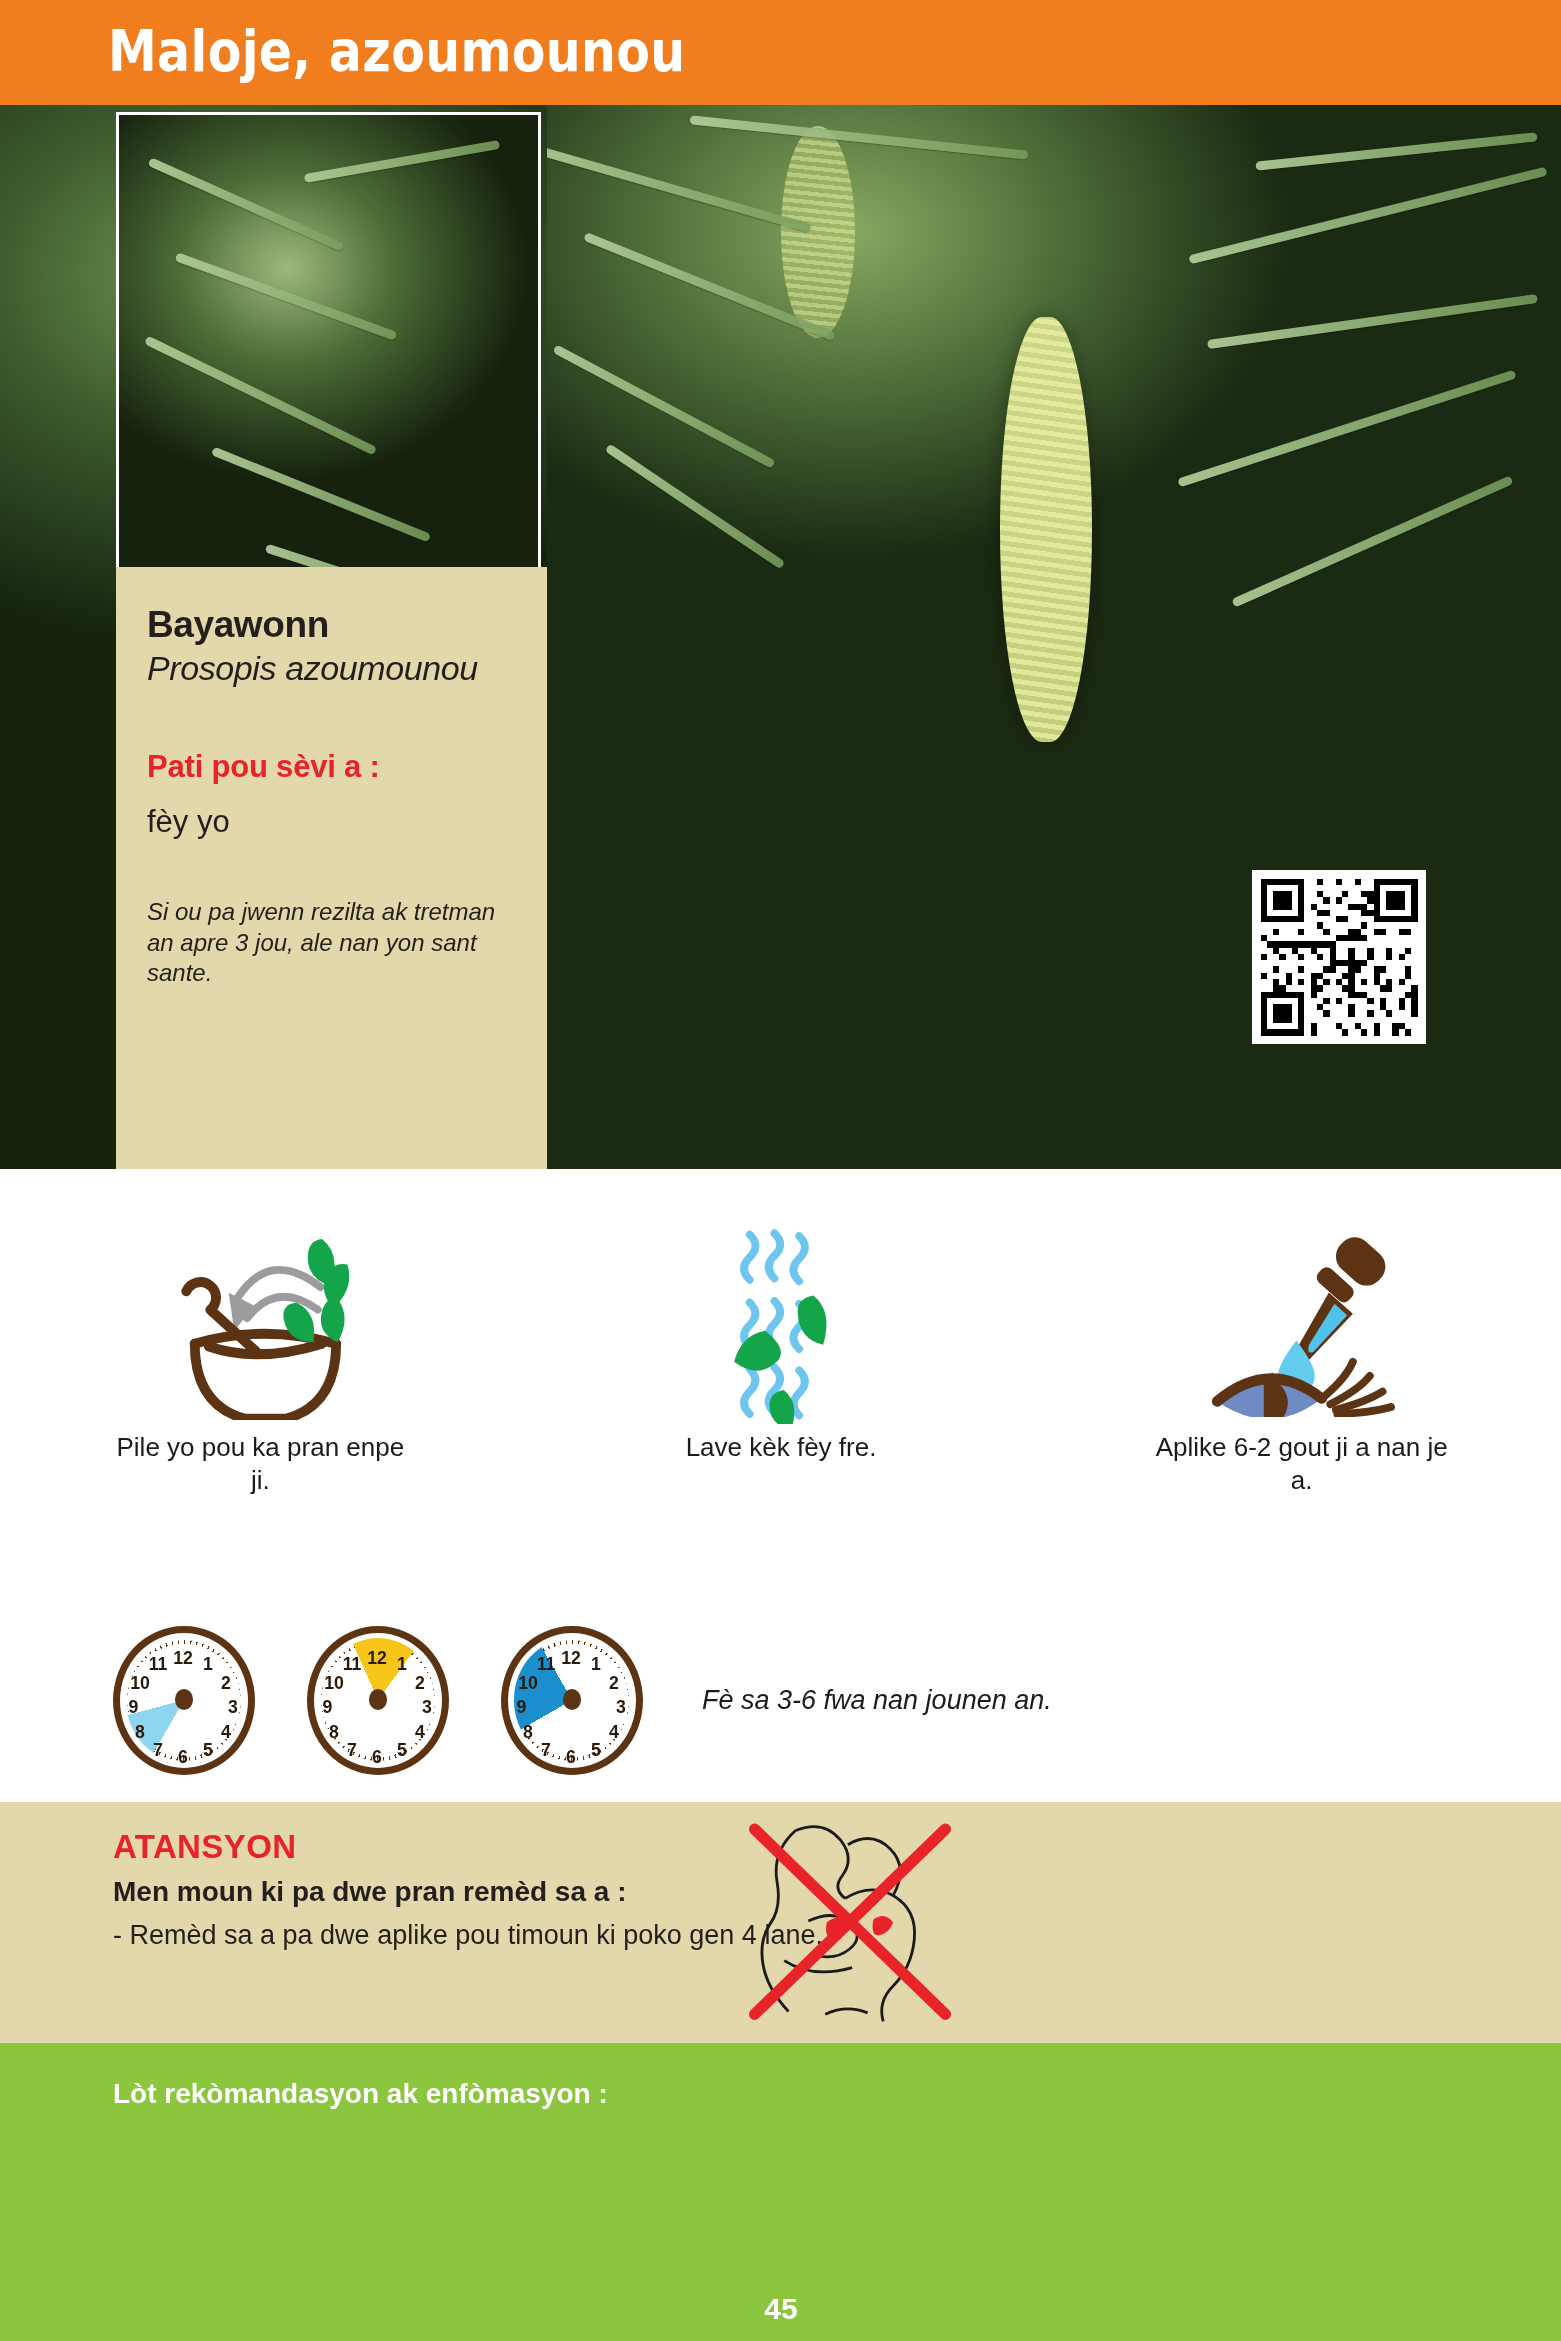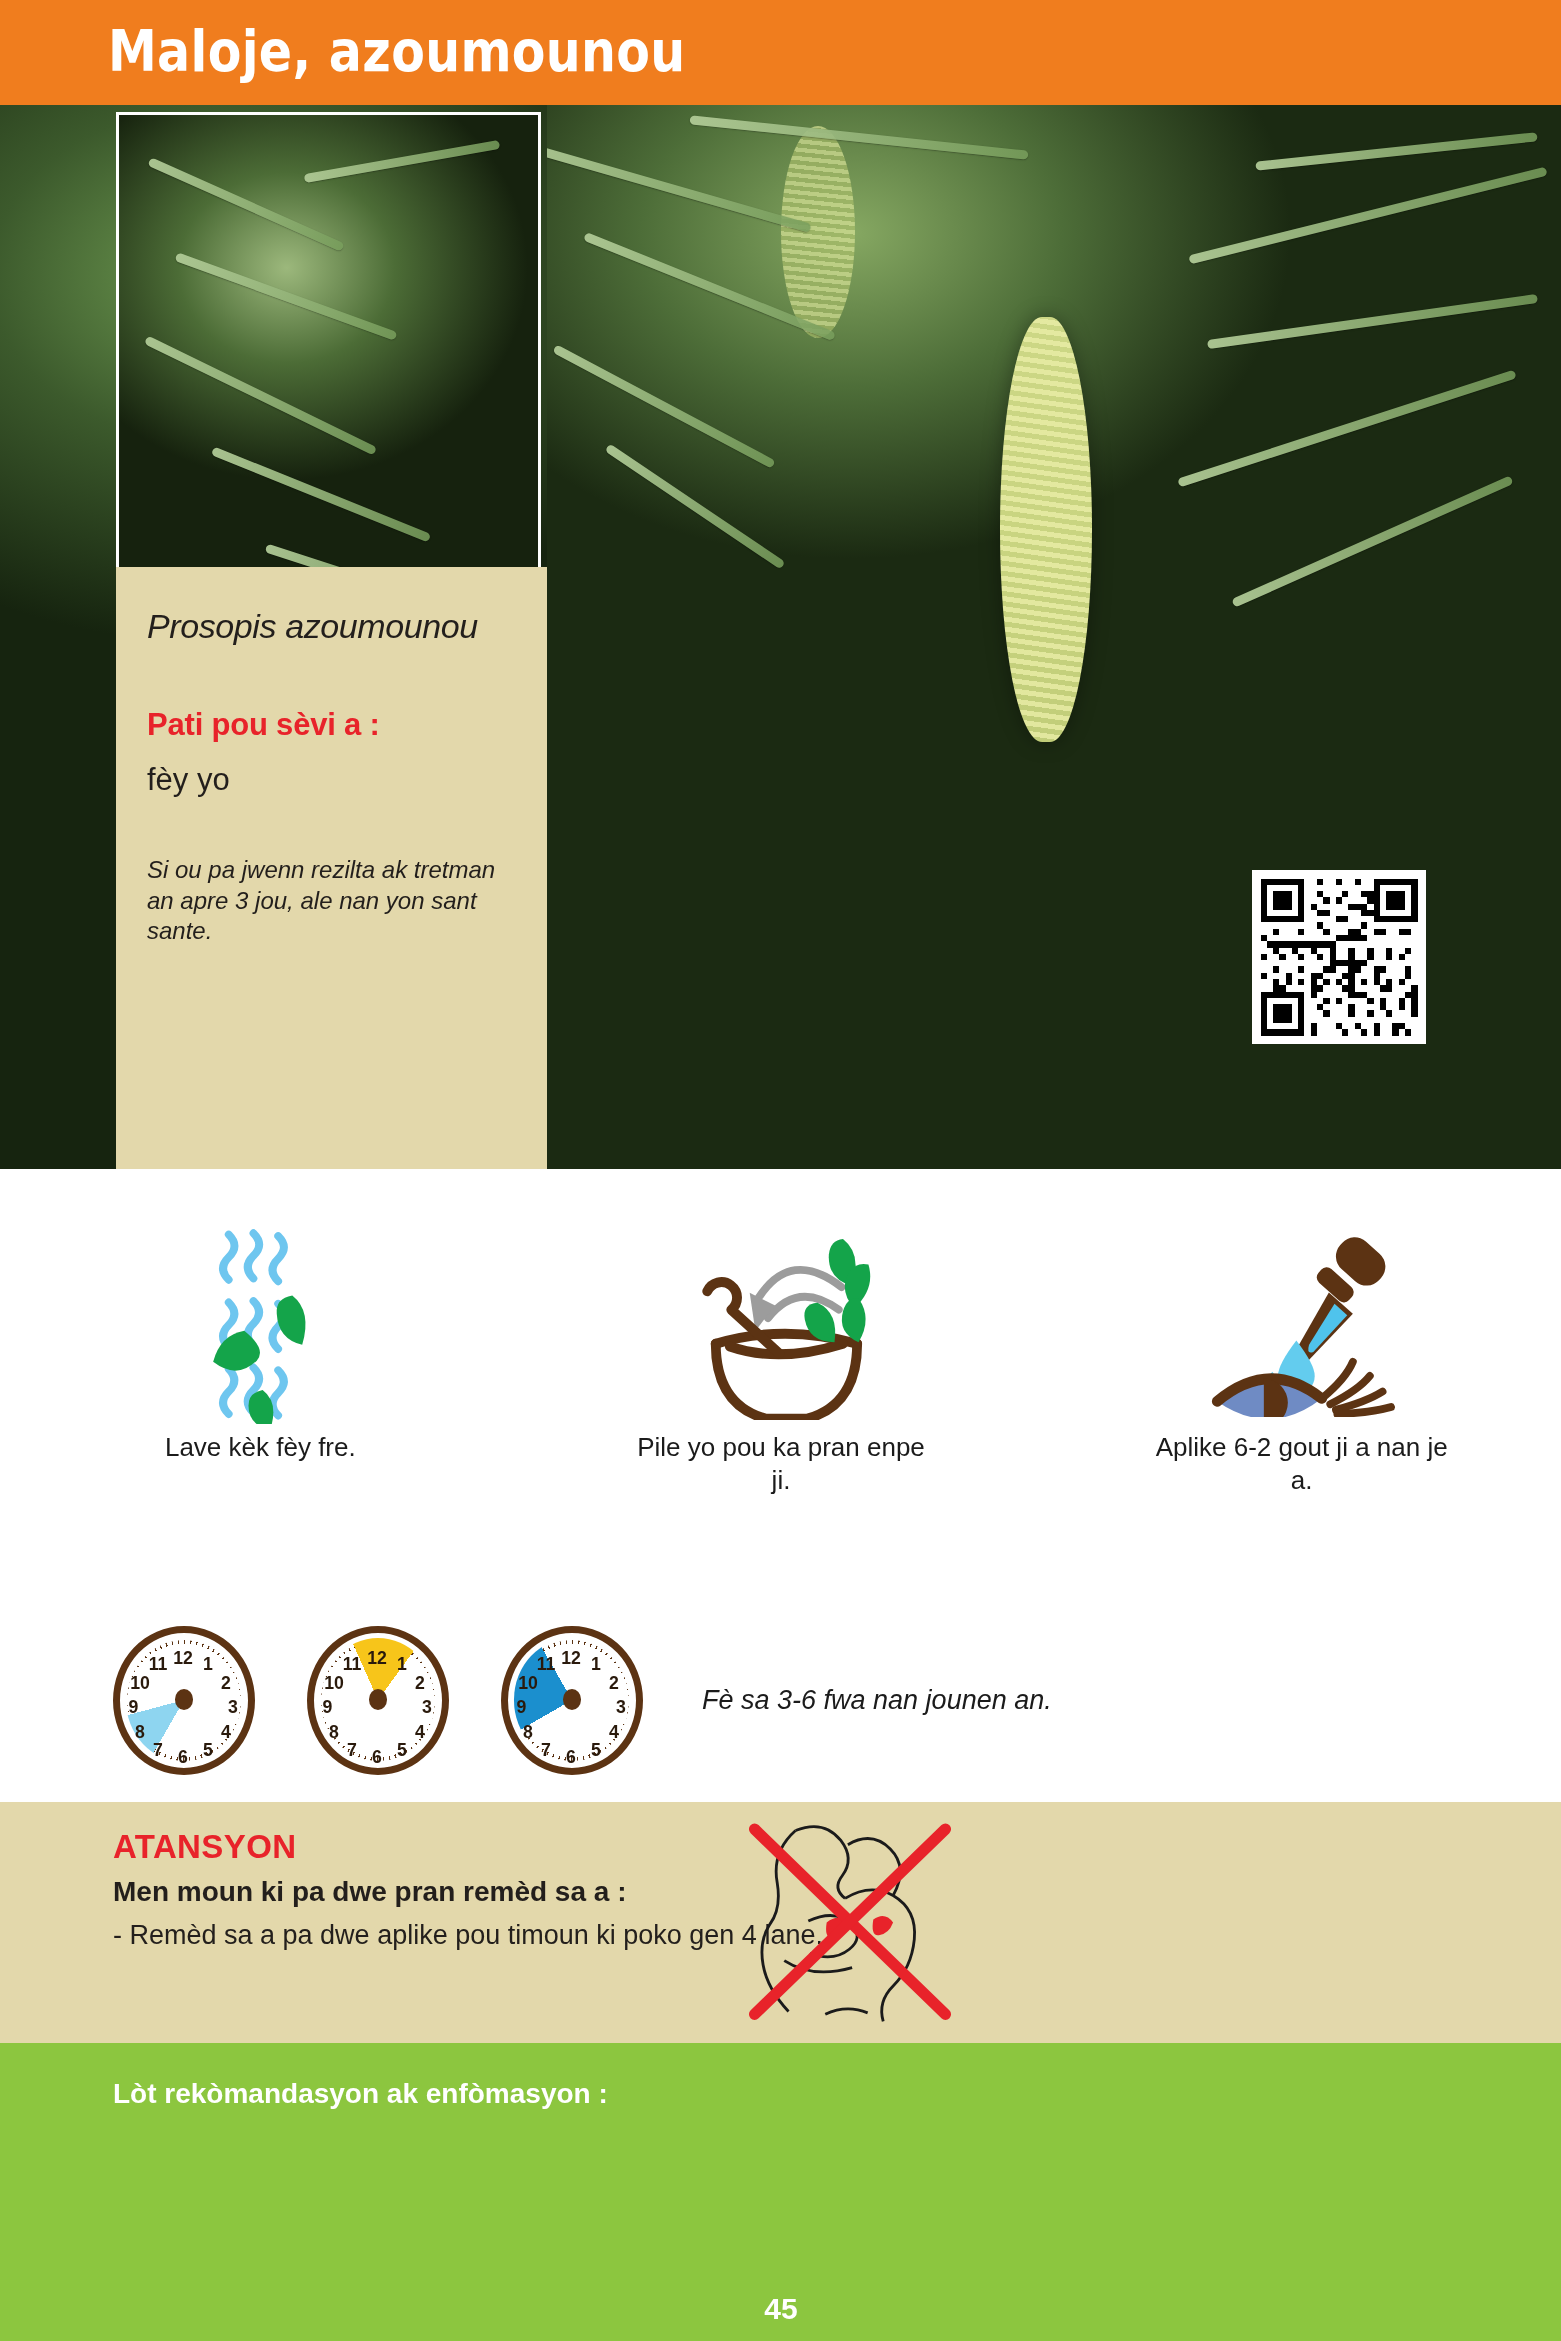--- a/index.html
+++ b/index.html
@@ -311,20 +311,21 @@
   <div class="hero-inset">
     <div class="frond" style="left:21px;  top:85px; width:212px; transform:rotate(24deg);"></div>
     <div class="frond" style="left:50px;  top:177px; width:234px; transform:rotate(20deg);"></div>
     <div class="frond" style="left:14px;  top:276px; width:255px; transform:rotate(26deg);"></div>
     <div class="frond" style="left:85px; top:375px; width:234px; transform:rotate(22deg);"></div>
     <div class="frond" style="left:142px; top:460px; width:205px; transform:rotate(18deg);"></div>
     <div class="frond" style="left:184px; top:42px;  width:198px; transform:rotate(-10deg);"></div>
   </div>
 
   <div class="info-panel" style="top:462px;">
+    <div class="plant-common">Bayawonn</div>
     <div class="plant-latin">Prosopis azoumounou</div>
     <div class="part-label">Pati pou sèvi a :</div>
     <div class="part-value">fèy yo</div>
     <div class="note">Si ou pa jwenn rezilta ak tretman an apre 3 jou, ale nan yon sant sante.</div>
   </div>
 
   <div class="qr" style="top:765px;">
     <div class="qr-grid" id="qrgrid">
         <i></i>
         <i></i>
@@ -949,44 +950,20 @@
         <i style="background:#fff"></i>
         <i></i>
         <i style="background:#fff"></i>
         <i></i>
         <i style="background:#fff"></i>
       </div>
   </div>
 </div>
 
 <div class="steps">
-
-  <div class="step">
-    <div class="step-icon">
-      <svg width="163" height="212" viewBox="0 0 230 300">
-        <g stroke="#6ec6ef" stroke-width="11" fill="none" stroke-linecap="round">
-          <path d="M70 32 q16 16 0 32 q-16 16 0 32"></path>
-          <path d="M105 30 q16 16 0 32 q-16 16 0 32"></path>
-          <path d="M140 34 q16 16 0 32 q-16 16 0 32"></path>
-          <path d="M70 128 q16 16 0 32 q-16 16 0 32"></path>
-          <path d="M105 126 q16 16 0 32 q-16 16 0 32"></path>
-          <path d="M140 130 q16 16 0 32 q-16 16 0 32"></path>
-          <path d="M70 222 q16 16 0 32 q-16 16 0 32"></path>
-          <path d="M105 220 q16 16 0 32 q-16 16 0 32"></path>
-          <path d="M140 224 q16 16 0 32 q-16 16 0 32"></path>
-        </g>
-        <g fill="#14a44a">
-          <path d="M160 118 q28 22 14 70 q-34 -8 -36 -44 q-2 -22 22 -26z"></path>
-          <path d="M92 168 q-34 6 -44 44 q34 26 62 -2 q14 -16 -18 -42z"></path>
-          <path d="M118 252 q24 18 10 58 q-30 -10 -30 -36 q0 -18 20 -22z"></path>
-        </g>
-      </svg>
-    </div>
-    <div class="step-caption">Lave kèk fèy fre.</div>
-  </div>
 
   <div class="step">
     <div class="step-icon">
       <svg width="205" height="205" viewBox="0 0 290 290">
         <g fill="none" stroke="#9c9c9c" stroke-width="11" stroke-linecap="round">
           <path d="M112 118 q46 -72 118 -16"></path>
           <path d="M126 146 q42 -54 100 -12"></path>
         </g>
         <path d="M100 110 l36 18 l-28 36 z" fill="#9c9c9c"></path>
         <g fill="none" stroke="#5c3313" stroke-width="14" stroke-linecap="round" stroke-linejoin="round">
@@ -997,20 +974,44 @@
         </g>
         <g fill="#14a44a">
           <path d="M232 34 q28 22 12 66 q-34 -10 -32 -44 q2 -20 20 -22z"></path>
           <path d="M268 70 q10 34 -20 62 q-22 -24 -8 -50 q10 -16 28 -12z"></path>
           <path d="M196 124 q30 14 24 56 q-36 0 -42 -32 q-4 -22 18 -24z"></path>
           <path d="M254 118 q20 28 0 62 q-30 -14 -22 -44 q6 -20 22 -18z"></path>
         </g>
       </svg>
     </div>
     <div class="step-caption">Pile yo pou ka pran enpe ji.</div>
+  </div>
+
+  <div class="step">
+    <div class="step-icon">
+      <svg width="163" height="212" viewBox="0 0 230 300">
+        <g stroke="#6ec6ef" stroke-width="11" fill="none" stroke-linecap="round">
+          <path d="M70 32 q16 16 0 32 q-16 16 0 32"></path>
+          <path d="M105 30 q16 16 0 32 q-16 16 0 32"></path>
+          <path d="M140 34 q16 16 0 32 q-16 16 0 32"></path>
+          <path d="M70 128 q16 16 0 32 q-16 16 0 32"></path>
+          <path d="M105 126 q16 16 0 32 q-16 16 0 32"></path>
+          <path d="M140 130 q16 16 0 32 q-16 16 0 32"></path>
+          <path d="M70 222 q16 16 0 32 q-16 16 0 32"></path>
+          <path d="M105 220 q16 16 0 32 q-16 16 0 32"></path>
+          <path d="M140 224 q16 16 0 32 q-16 16 0 32"></path>
+        </g>
+        <g fill="#14a44a">
+          <path d="M160 118 q28 22 14 70 q-34 -8 -36 -44 q-2 -22 22 -26z"></path>
+          <path d="M92 168 q-34 6 -44 44 q34 26 62 -2 q14 -16 -18 -42z"></path>
+          <path d="M118 252 q24 18 10 58 q-30 -10 -30 -36 q0 -18 20 -22z"></path>
+        </g>
+      </svg>
+    </div>
+    <div class="step-caption">Lave kèk fèy fre.</div>
   </div>
 
   <div class="step">
     <div class="step-icon">
       <svg width="212" height="198" viewBox="0 0 300 280">
         <g fill="#5c3313">
           <rect x="196" y="34" width="74" height="52" rx="24" transform="rotate(42 233 60)"></rect>
           <rect x="168" y="80" width="58" height="26" rx="10" transform="rotate(42 197 93)"></rect>
           <path d="M188 104 l34 30 l-78 82 q-18 6 -12 -14 z"></path>
         </g>

